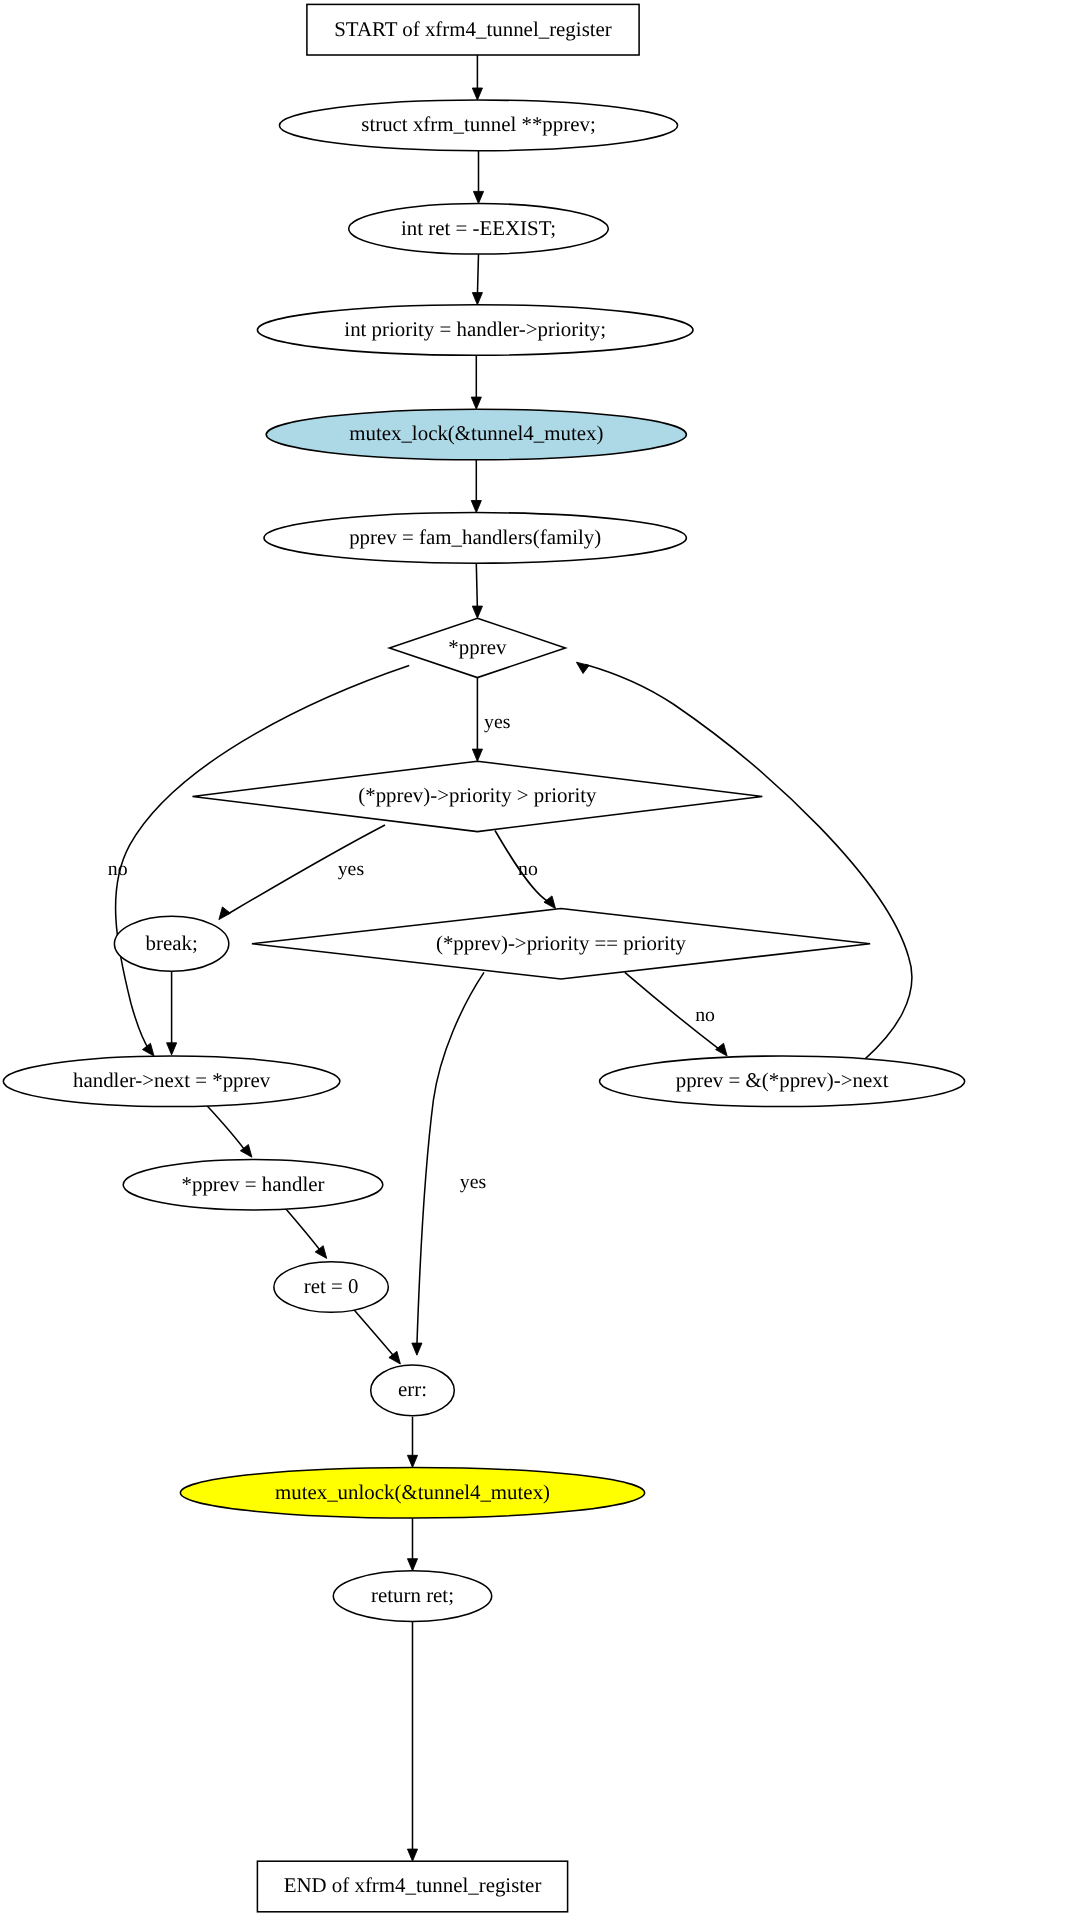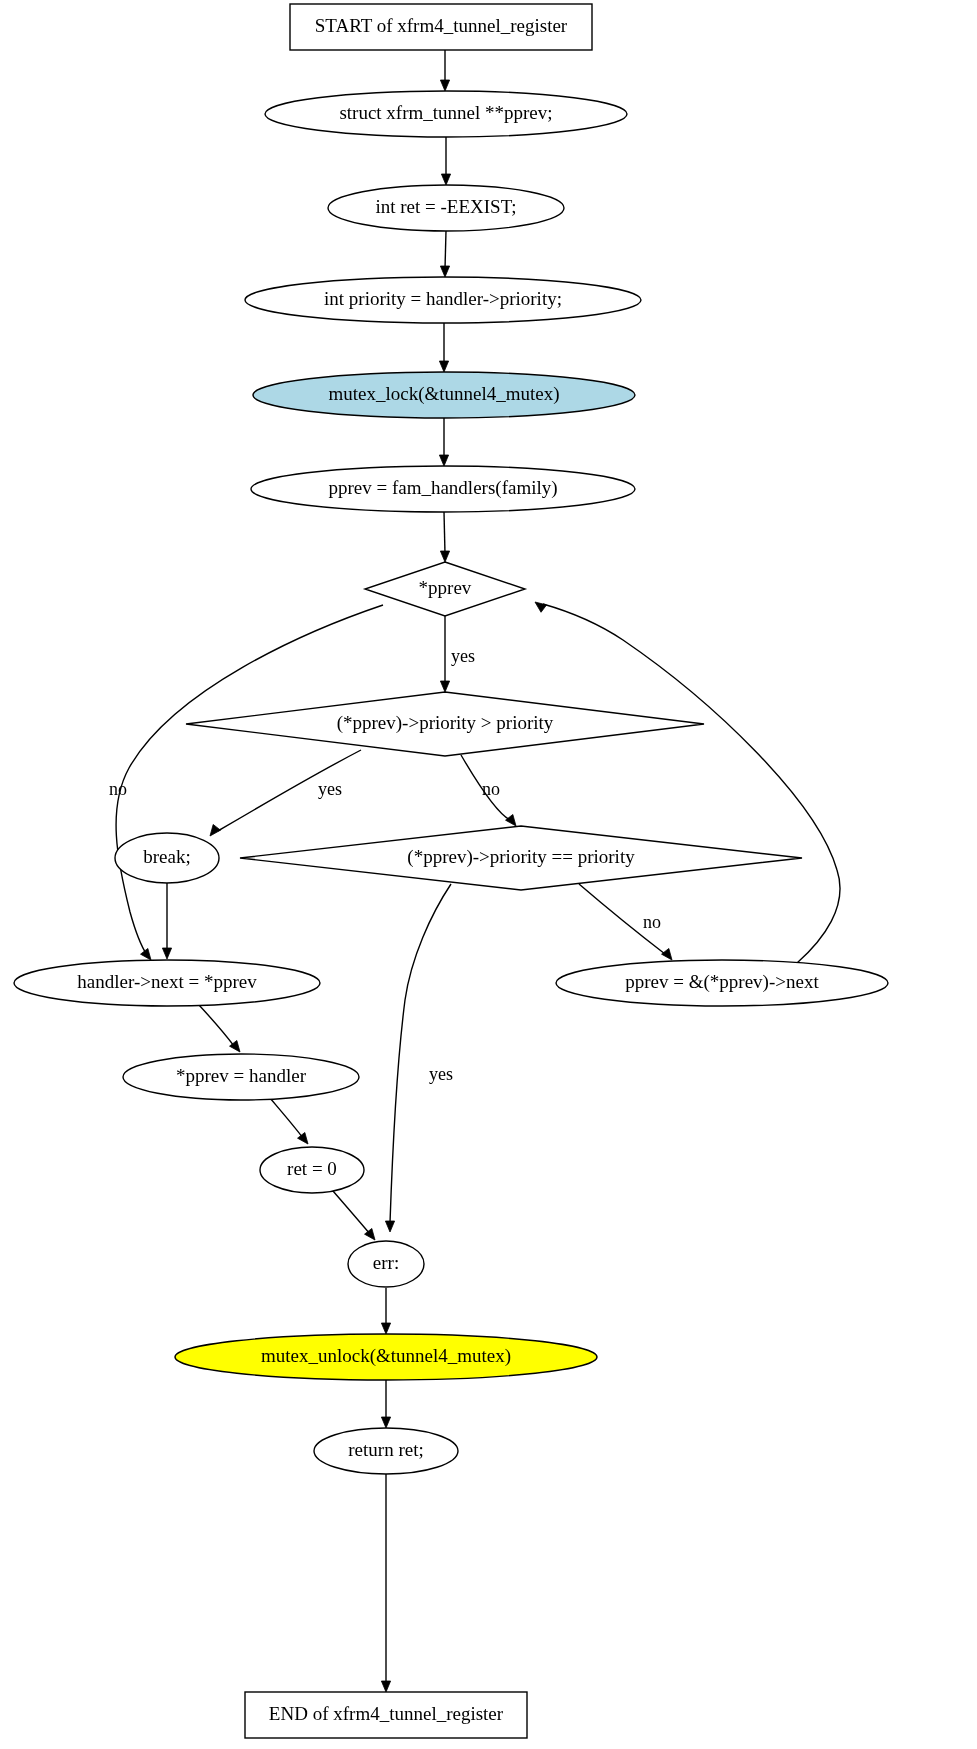--- a/index.html
+++ b/index.html
@@ -11,21 +11,20 @@
   body {
     width: 977px;
     height: 1749px;
     font-family: "Liberation Serif", "DejaVu Serif", serif;
     overflow: hidden;
   }
   #graph-root {
     position: relative;
     width: 855px;
     height: 1749px;
-    padding-left: 11px;
   }
   svg.flowchart {
     display: block;
     width: 977px;
     height: 1749px;
     background: #ffffff;
   }
   .node-shape {
     fill: #ffffff;
     stroke: #000000;

